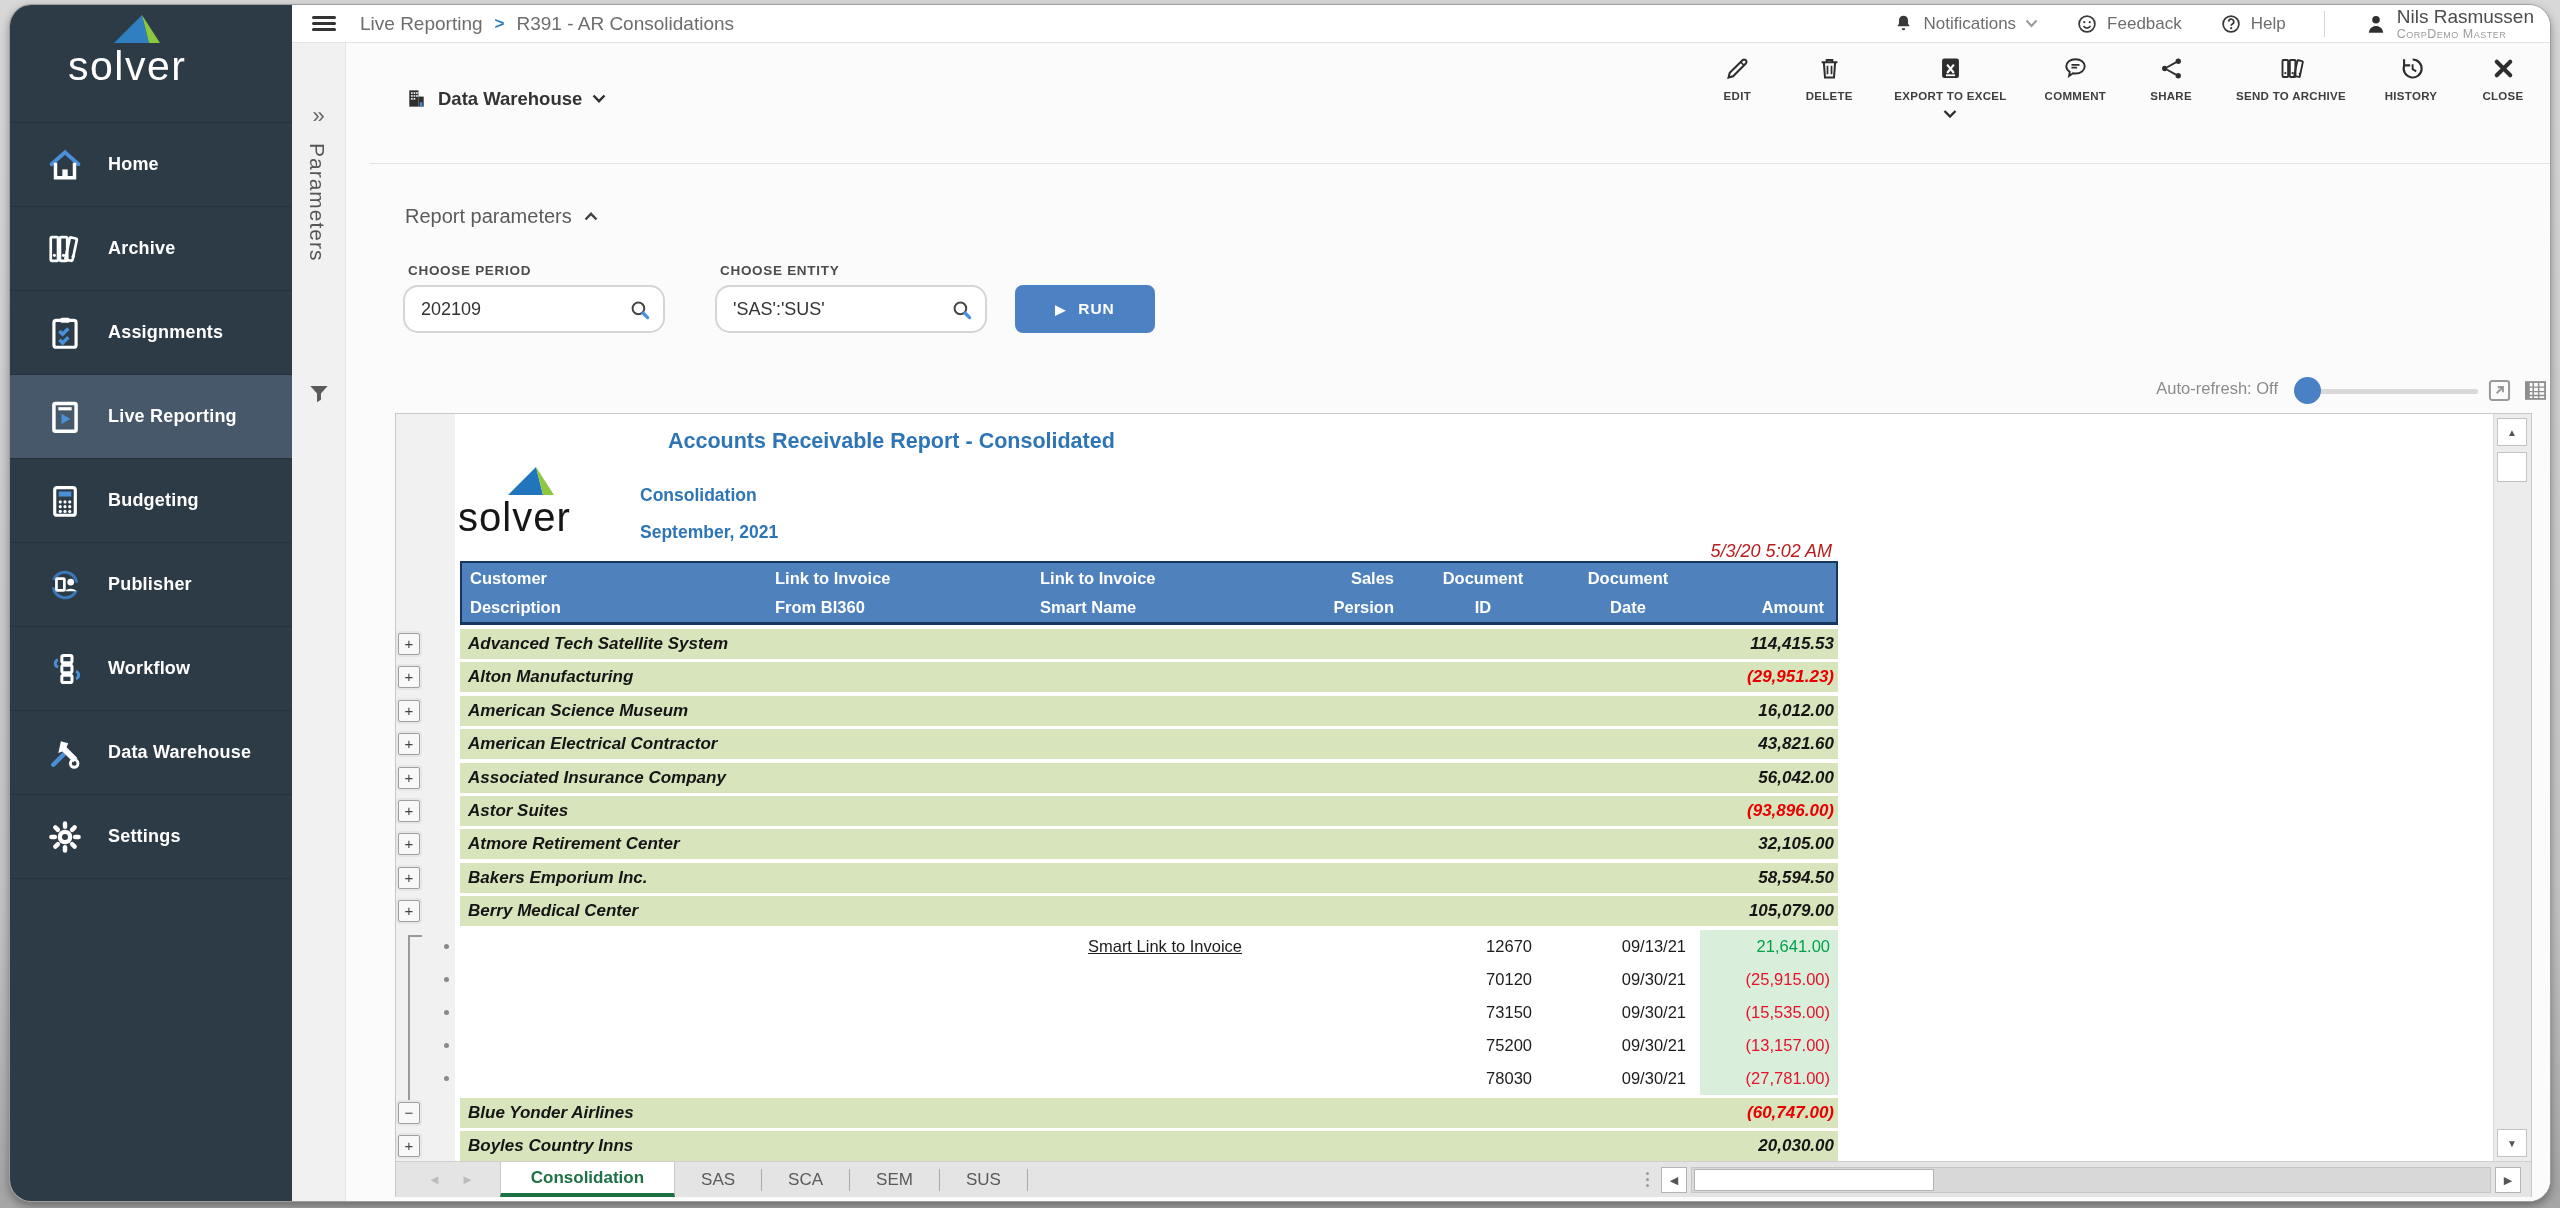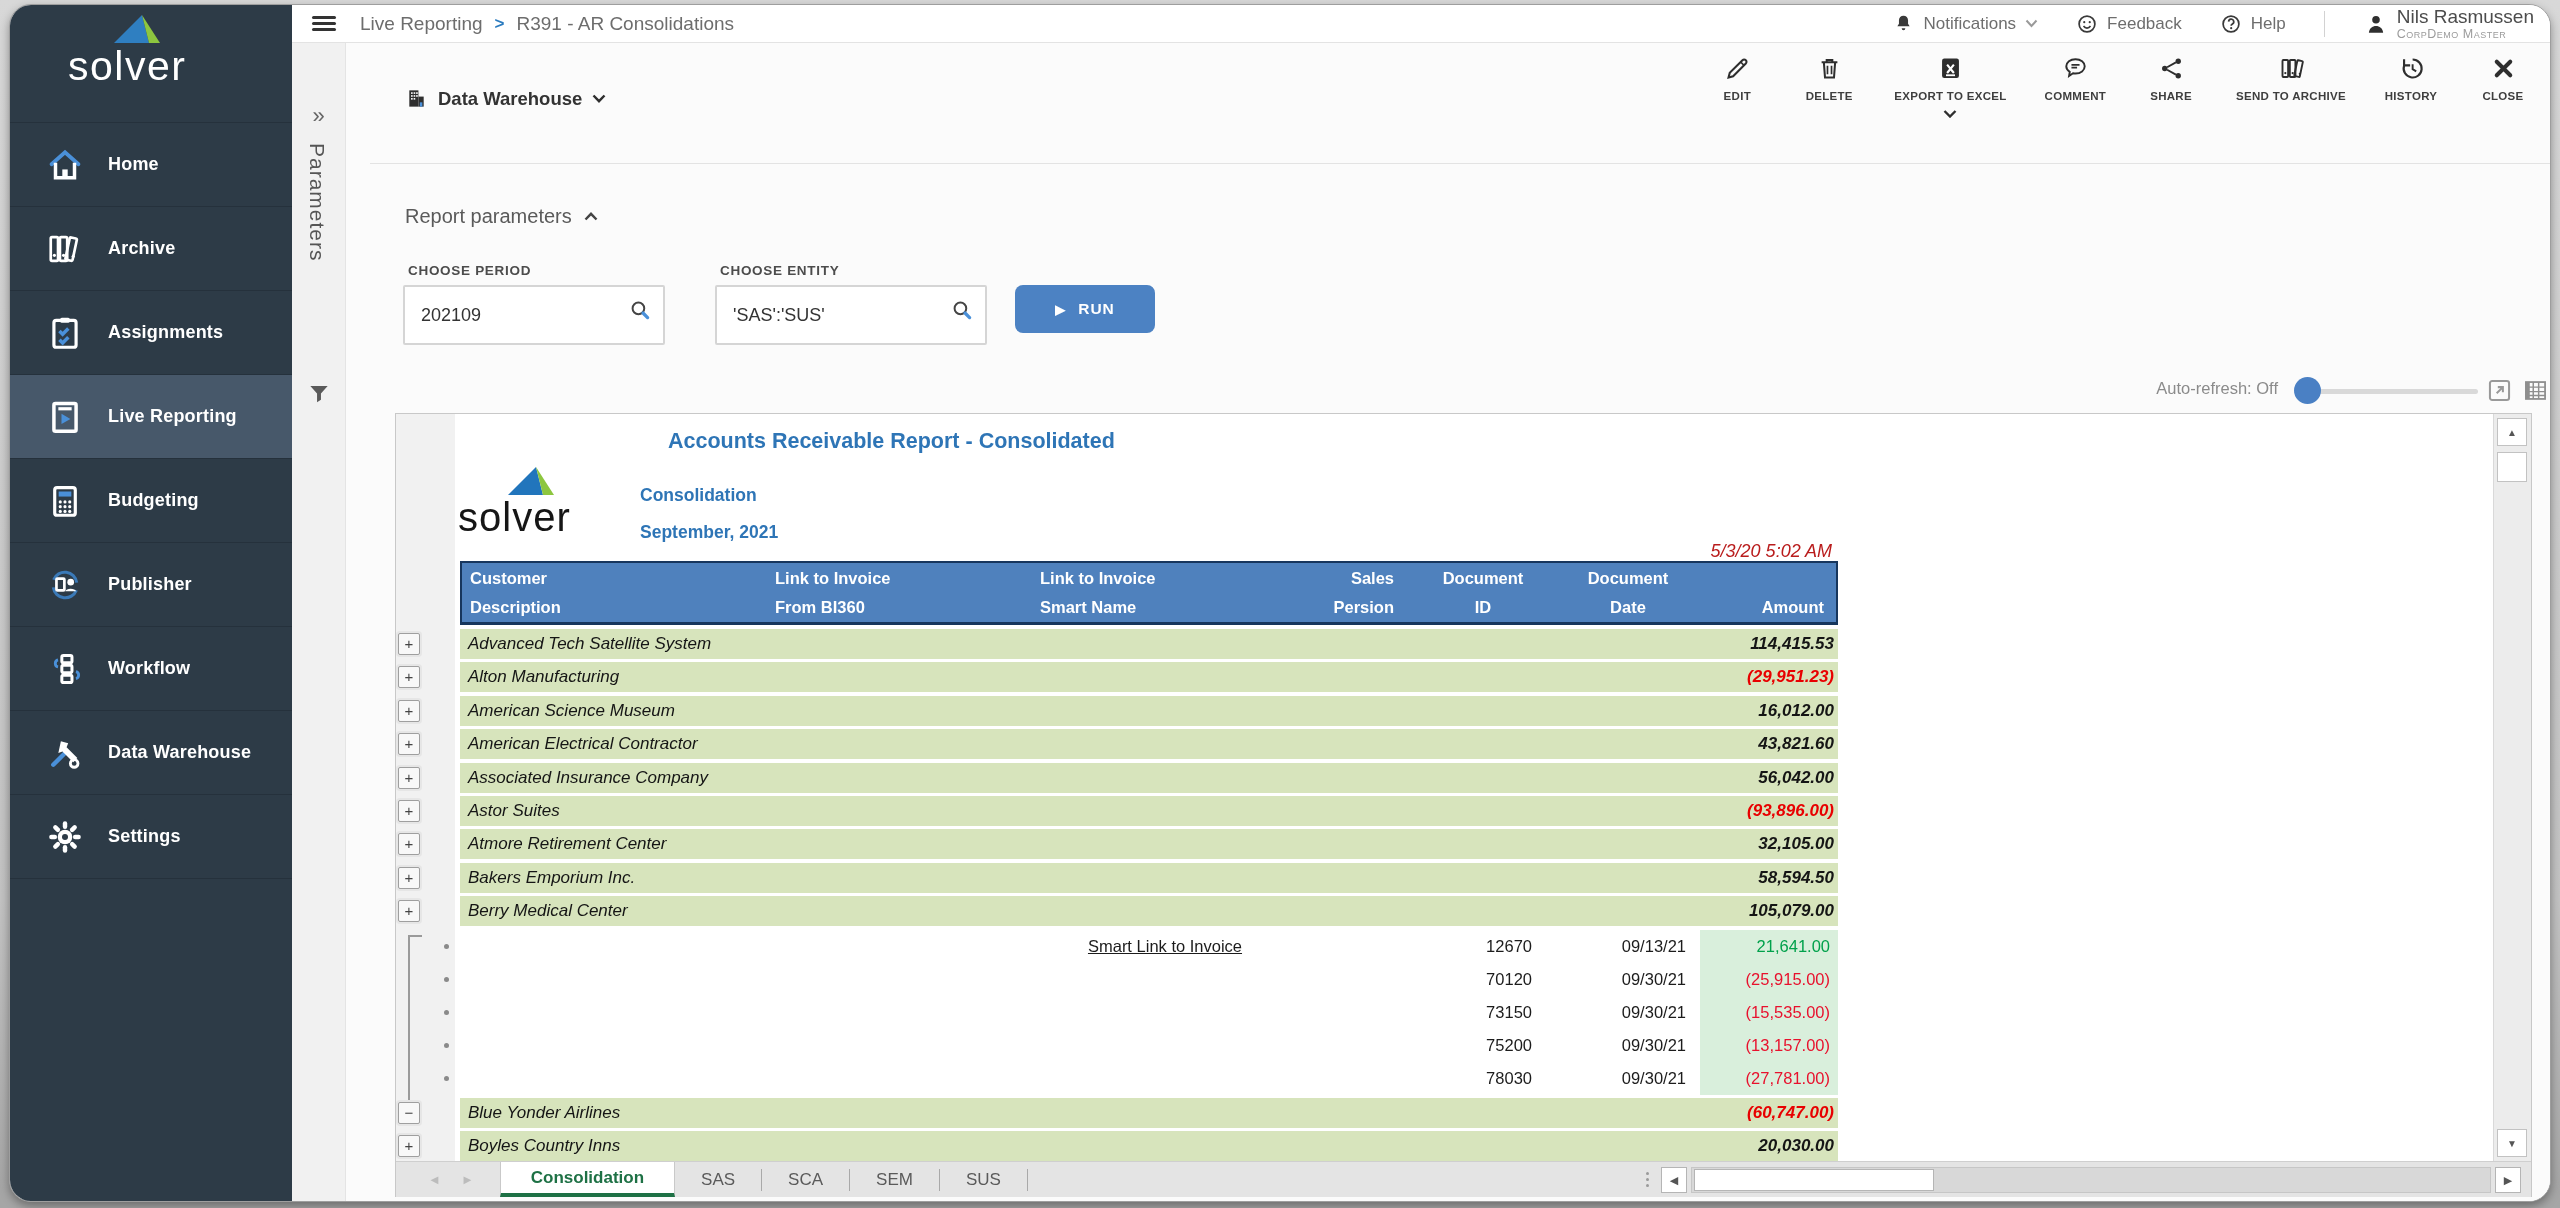--- a/index.html
+++ b/index.html
@@ -45,21 +45,21 @@
   .src-btn{position:absolute;left:395px;top:82px;display:flex;align-items:center;gap:10px;cursor:pointer}
   .src-label{font-size:18.5px;font-weight:600;color:#333}
   .actions{position:absolute;top:50px;right:20px;display:flex;gap:38px}
   .action{display:flex;flex-direction:column;align-items:center;gap:8px;cursor:pointer;min-width:54px}
   .action .lbl{font-size:11.5px;font-weight:600;color:#3e3e3e;letter-spacing:.3px;white-space:nowrap}
   .hr1{position:absolute;left:360px;right:0;top:158px;border-top:1px solid #e3e3e3}
   
   .rp-head{position:absolute;left:395px;top:200px;display:flex;align-items:center;gap:12px;
            font-size:20px;color:#5a5a5a;cursor:pointer}
   .fld-label{position:absolute;top:258px;font-size:13.5px;font-weight:700;color:#4c4c4c;letter-spacing:.7px}
-  .pill{position:absolute;top:280px;height:60px;border:2px solid #d5d5d5;border-radius:2px;background:#fff}
+  .pill{position:absolute;top:280px;height:48px;border:2px solid #d5d5d5;border-radius:15px;background:#fff}
   .pill input{border:0;outline:0;background:transparent;width:calc(100% - 52px);height:100%;
               padding-left:16px;font-size:18px;color:#333;font-family:inherit}
   .pill .mag{position:absolute;right:10px;top:11px;width:25px;height:25px;cursor:pointer}
   .run-btn{position:absolute;left:1005px;top:280px;width:140px;height:48px;background:#4c82c3;
            border-radius:8px;color:#fff;display:flex;align-items:center;justify-content:center;
            gap:12px;font-size:15.5px;font-weight:700;letter-spacing:1px;cursor:pointer}
   .run-btn .play{font-size:13px}
   
   .ar-label{position:absolute;right:272px;top:374px;font-size:16.5px;color:#8b8b8b}
   .ar-track{position:absolute;left:2292px;top:384px;width:176px;height:5px;background:#d9d9d9;border-radius:3px;cursor:pointer}
@@ -77,21 +77,21 @@
   .obr-h{position:absolute;left:398px;top:930px;width:14px;height:2px;background:#9a9a9a}
   .rpt-title{position:absolute;left:658px;top:424px;font-size:21.5px;font-weight:700;color:#2e75b6}
   .rpt-sub{position:absolute;left:630px;font-size:17.5px;font-weight:700;color:#2e75b6}
   .rpt-time{position:absolute;right:718px;top:536px;font-size:18px;font-style:italic;color:#b91c1c}
   .rlogo-text{position:absolute;left:448px;top:490px;font-size:40px;font-weight:500;color:#161616;letter-spacing:1px}
   .thead{position:absolute;left:450px;top:556px;width:1378px;height:64px;background:#4f81bd;
          border:2px solid #17365d;border-bottom-width:3px;color:#fff}
   .thc{position:absolute;top:0;height:100%;font-size:16.5px;font-weight:700}
   .thc div{height:29px;line-height:31px;white-space:nowrap}
   .srow{position:absolute;left:450px;width:1378px;height:30px;background:#d7e4bc;cursor:default}
-  .srow .nm{position:absolute;left:8px;line-height:30px;font-size:17px;font-weight:400;
+  .srow .nm{position:absolute;left:8px;line-height:30px;font-size:17px;font-weight:700;
             font-style:italic;color:#151515;white-space:nowrap}
   .srow .am{position:absolute;right:4px;line-height:30px;font-size:17px;font-weight:700;
             font-style:italic;color:#151515}
   .neg{color:#e80000 !important}
   .mintcol{position:absolute;left:1690px;top:925px;width:138px;height:165px;background:#d9efdc}
   .drow{position:absolute;left:450px;width:1378px;height:33px;font-size:16.5px;color:#1c1c1c}
   .drow span{position:absolute;line-height:33px}
   .dlink{left:570px;width:270px;text-align:center;text-decoration:underline;cursor:pointer}
   .did{left:950px;width:150px;text-align:right;padding-right:28px}
   .ddate{left:1100px;width:140px;text-align:right;padding-right:14px}

